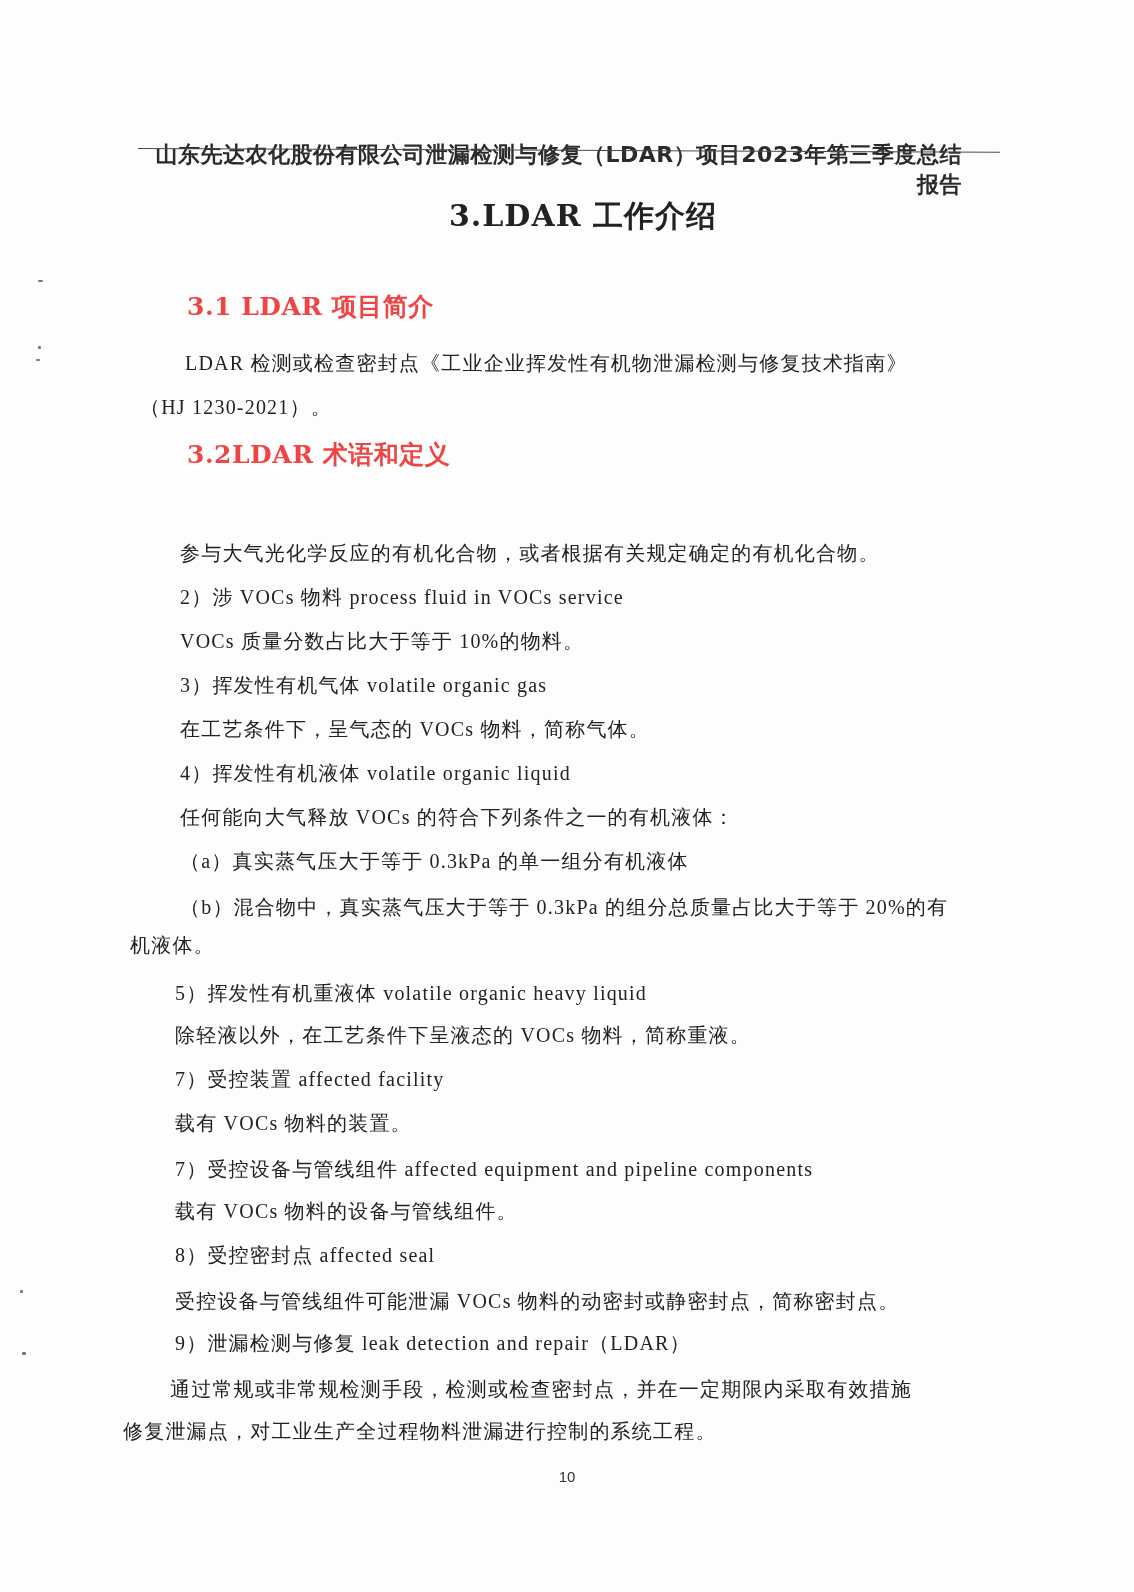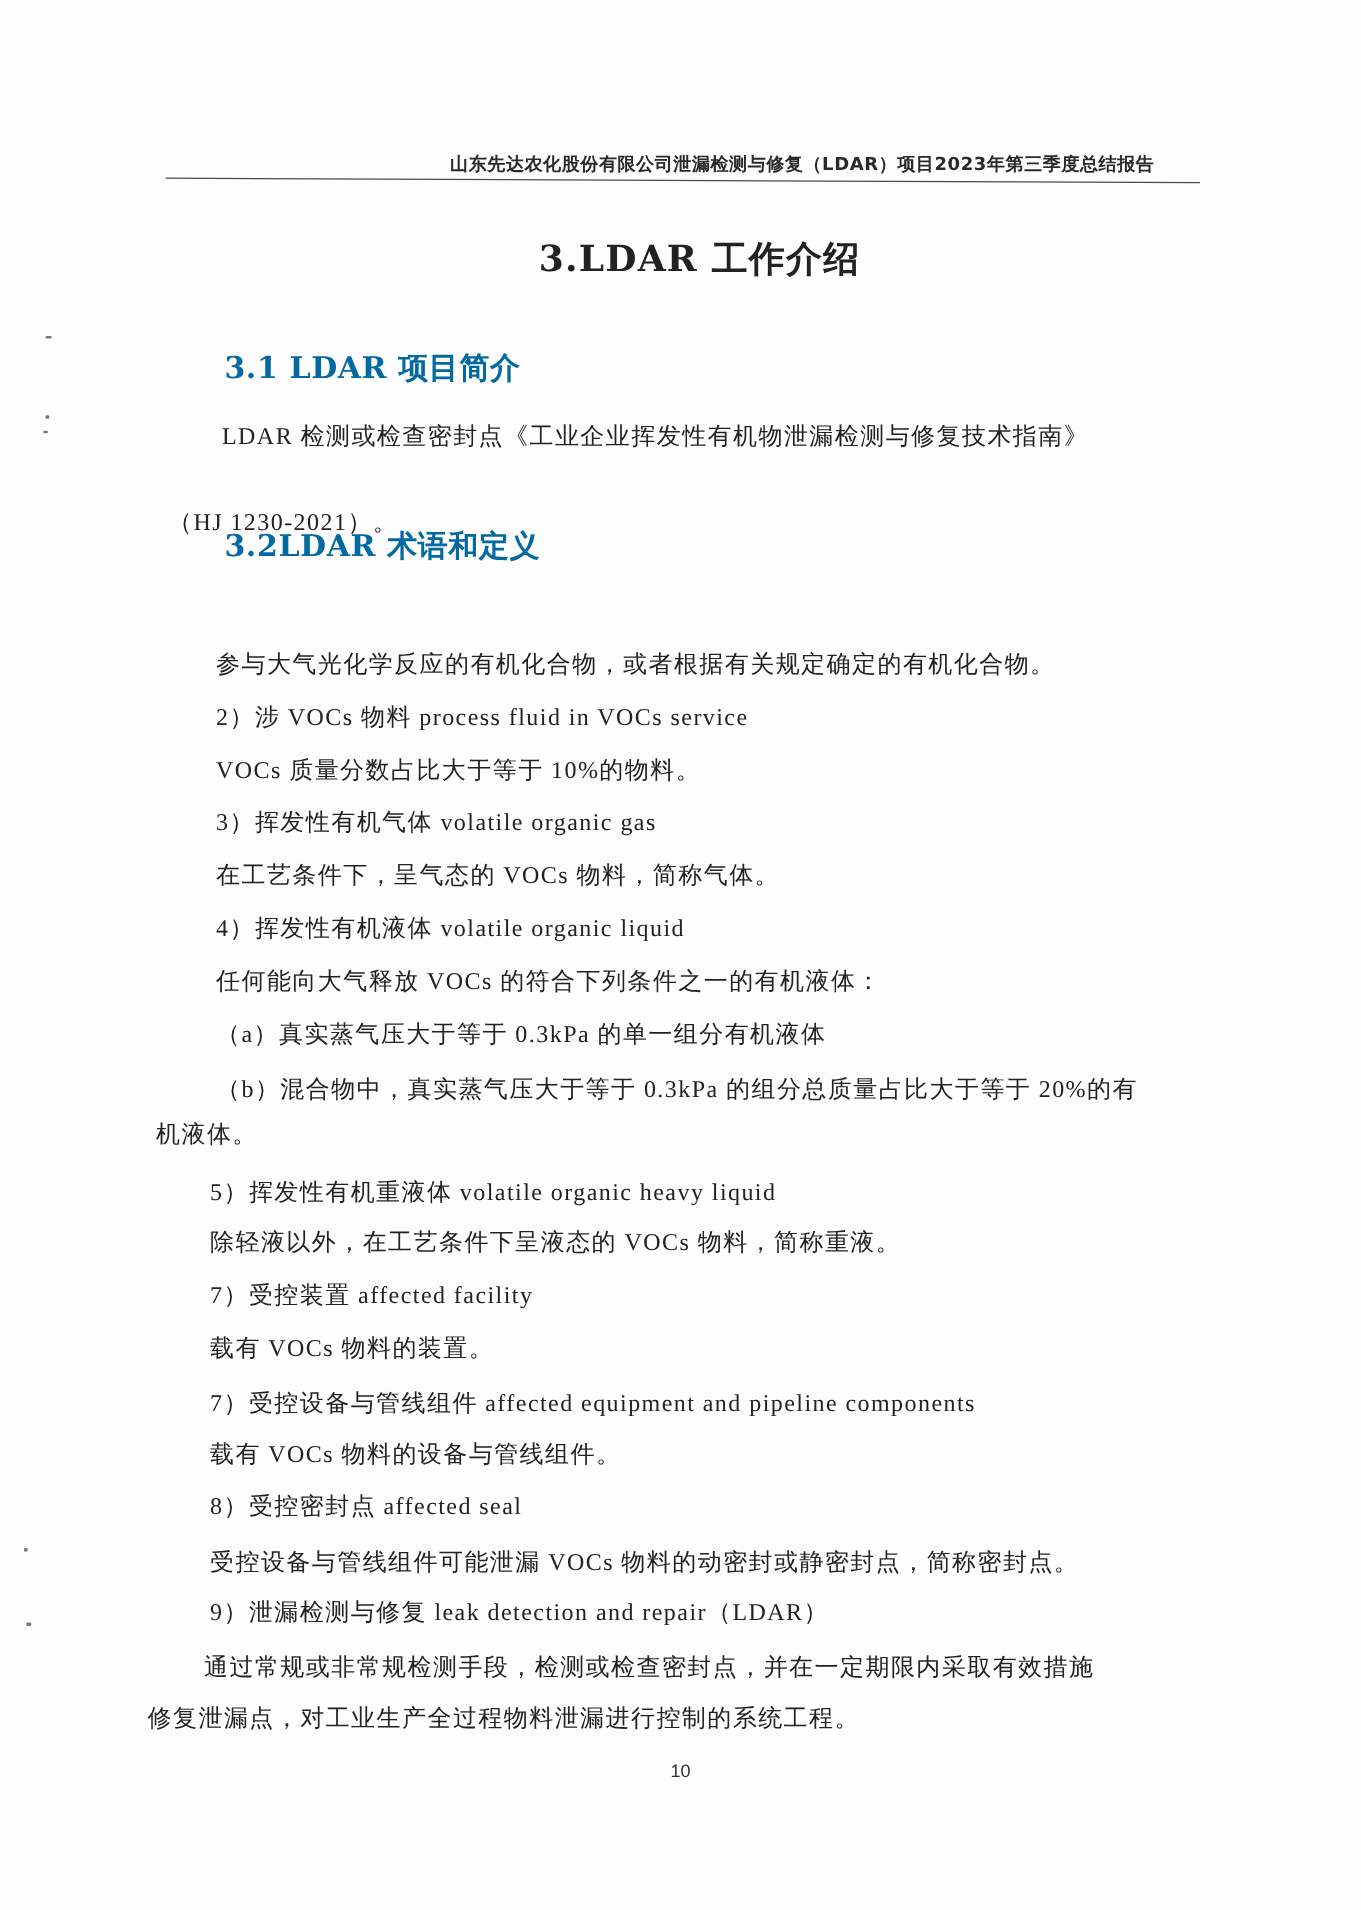--- a/index.html
+++ b/index.html
@@ -18,26 +18,26 @@
     .page {
       position: absolute;
       left: 0; top: 0;
       width: 1134px;
       height: 1592px;
       background: #fdfdfd;
     }
     .running-header {
       position: absolute;
       left: 140px;
-      top: 128px;
+      top: 140px;
       width: 860px;
       text-align: right;
       font-family: "DejaVu Sans", "Liberation Sans", sans-serif;
       font-weight: bold;
-      font-size: 15px;
+      font-size: 22px;
       letter-spacing: 0.5px;
       color: #2a2a2a;
       padding-right: 38px;
       box-sizing: border-box;
     }
     .header-rule {
       position: absolute;
       left: 138px;
       top: 148px;
       width: 862px;
@@ -59,21 +59,21 @@
       letter-spacing: 1px;
       padding-left: 32px;
       box-sizing: border-box;
     }
     .section-title {
       position: absolute;
       left: 187px;
       font-family: "DejaVu Serif", "Liberation Serif", serif;
       font-weight: bold;
       font-size: 25px;
-      color: #0369a1;
+      color: #ef4444;
       letter-spacing: 0.5px;
     }
     .line {
       position: absolute;
       font-family: "Liberation Serif", "DejaVu Serif", serif;
       font-size: 20px;
       color: #222;
       white-space: nowrap;
       letter-spacing: 1.2px;
     }
@@ -104,21 +104,21 @@
   <div class="scan-speck" style="left:20px;top:1290px;width:3px;height:3px;"></div>
   <div class="scan-speck" style="left:22px;top:1352px;width:4px;height:3px;"></div>
 
   <div class="running-header">山东先达农化股份有限公司泄漏检测与修复（LDAR）项目2023年第三季度总结报告</div>
   <div class="header-rule"></div>
 
   <div class="chapter-title">3.LDAR 工作介绍</div>
 
   <div class="section-title" style="top:290px;">3.1 LDAR 项目简介</div>
   <div class="line" style="left:185px;top:350px;">LDAR 检测或检查密封点《工业企业挥发性有机物泄漏检测与修复技术指南》</div>
-  <div class="line" style="left:140px;top:394px;margin-top:28px;">（HJ 1230-2021）。</div>
+  <div class="line" style="left:140px;top:394px;">（HJ 1230-2021）。</div>
 
   <div class="section-title" style="top:438px;">3.2LDAR 术语和定义</div>
 
   <div class="line" style="left:180px;top:540px;">参与大气光化学反应的有机化合物，或者根据有关规定确定的有机化合物。</div>
 
   <div class="line" style="left:180px;top:584px;">2）涉 VOCs 物料 process fluid in VOCs service</div>
   <div class="line" style="left:180px;top:628px;">VOCs 质量分数占比大于等于 10%的物料。</div>
 
   <div class="line" style="left:180px;top:672px;text-align:center;">3）挥发性有机气体 volatile organic gas</div>
   <div class="line" style="left:180px;top:716px;">在工艺条件下，呈气态的 VOCs 物料，简称气体。</div>

